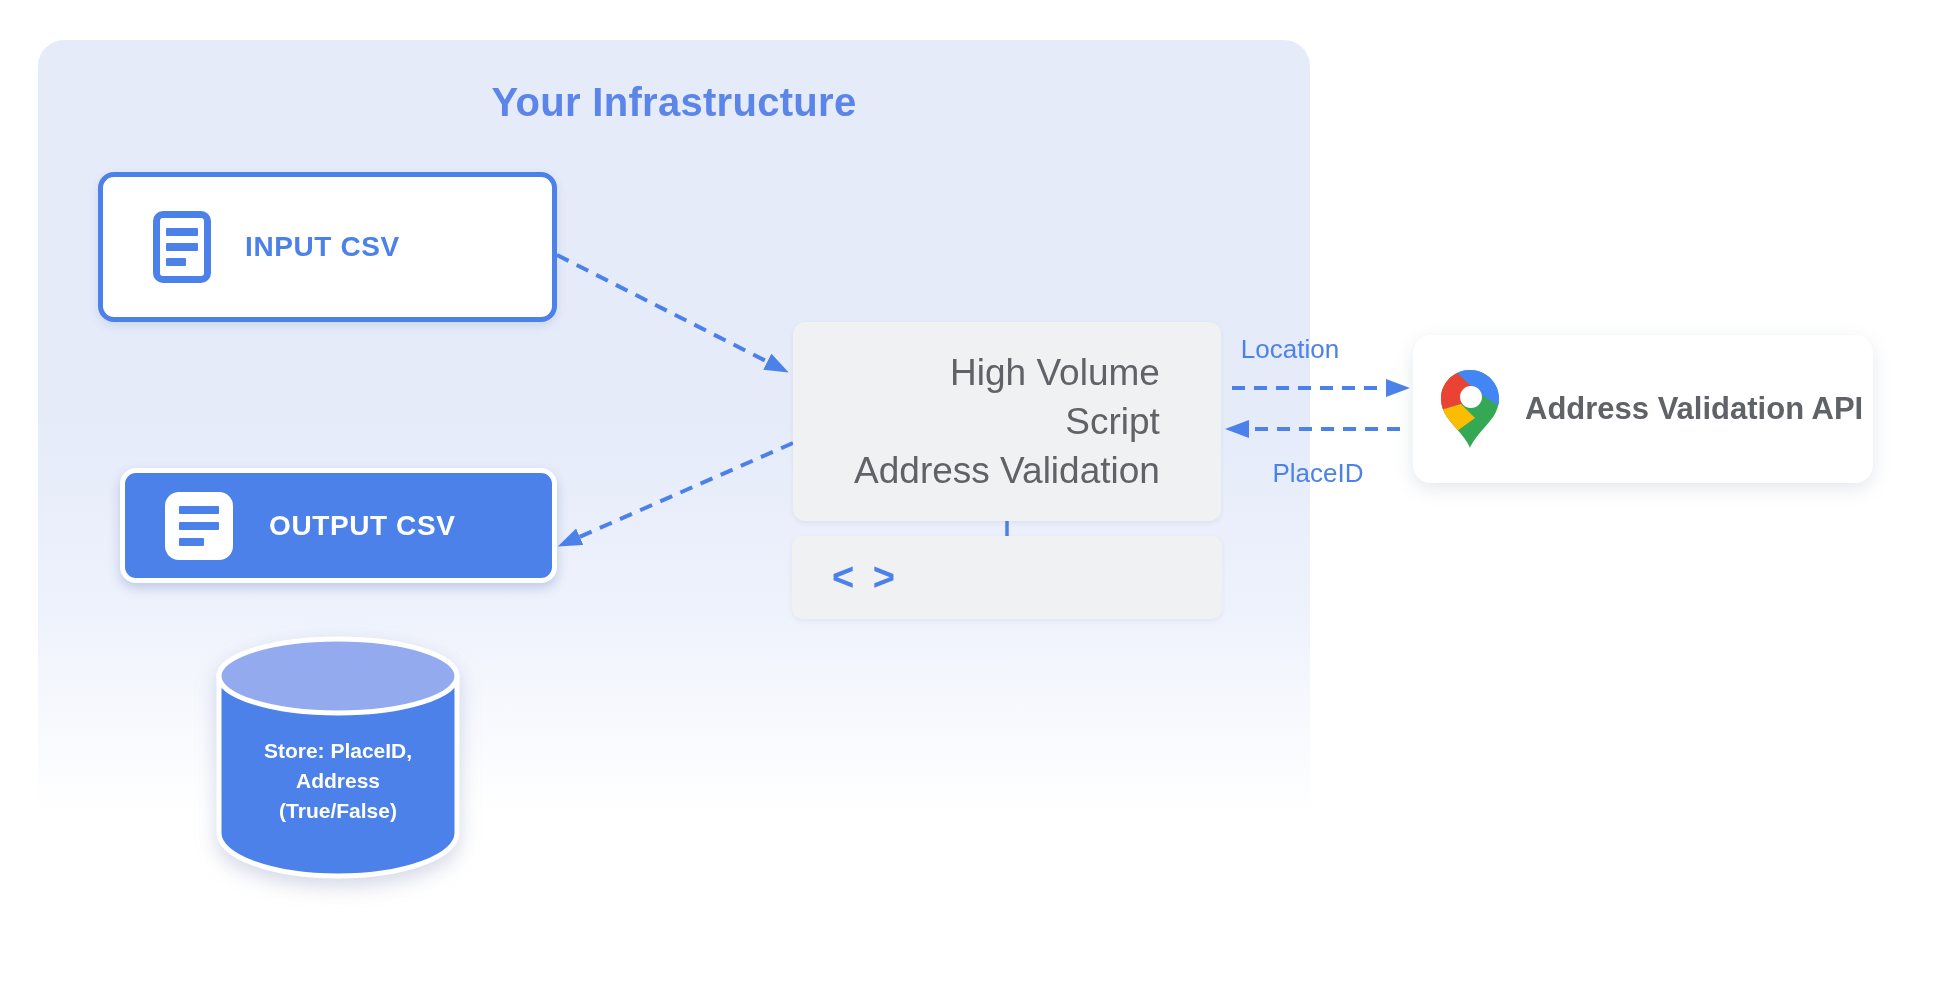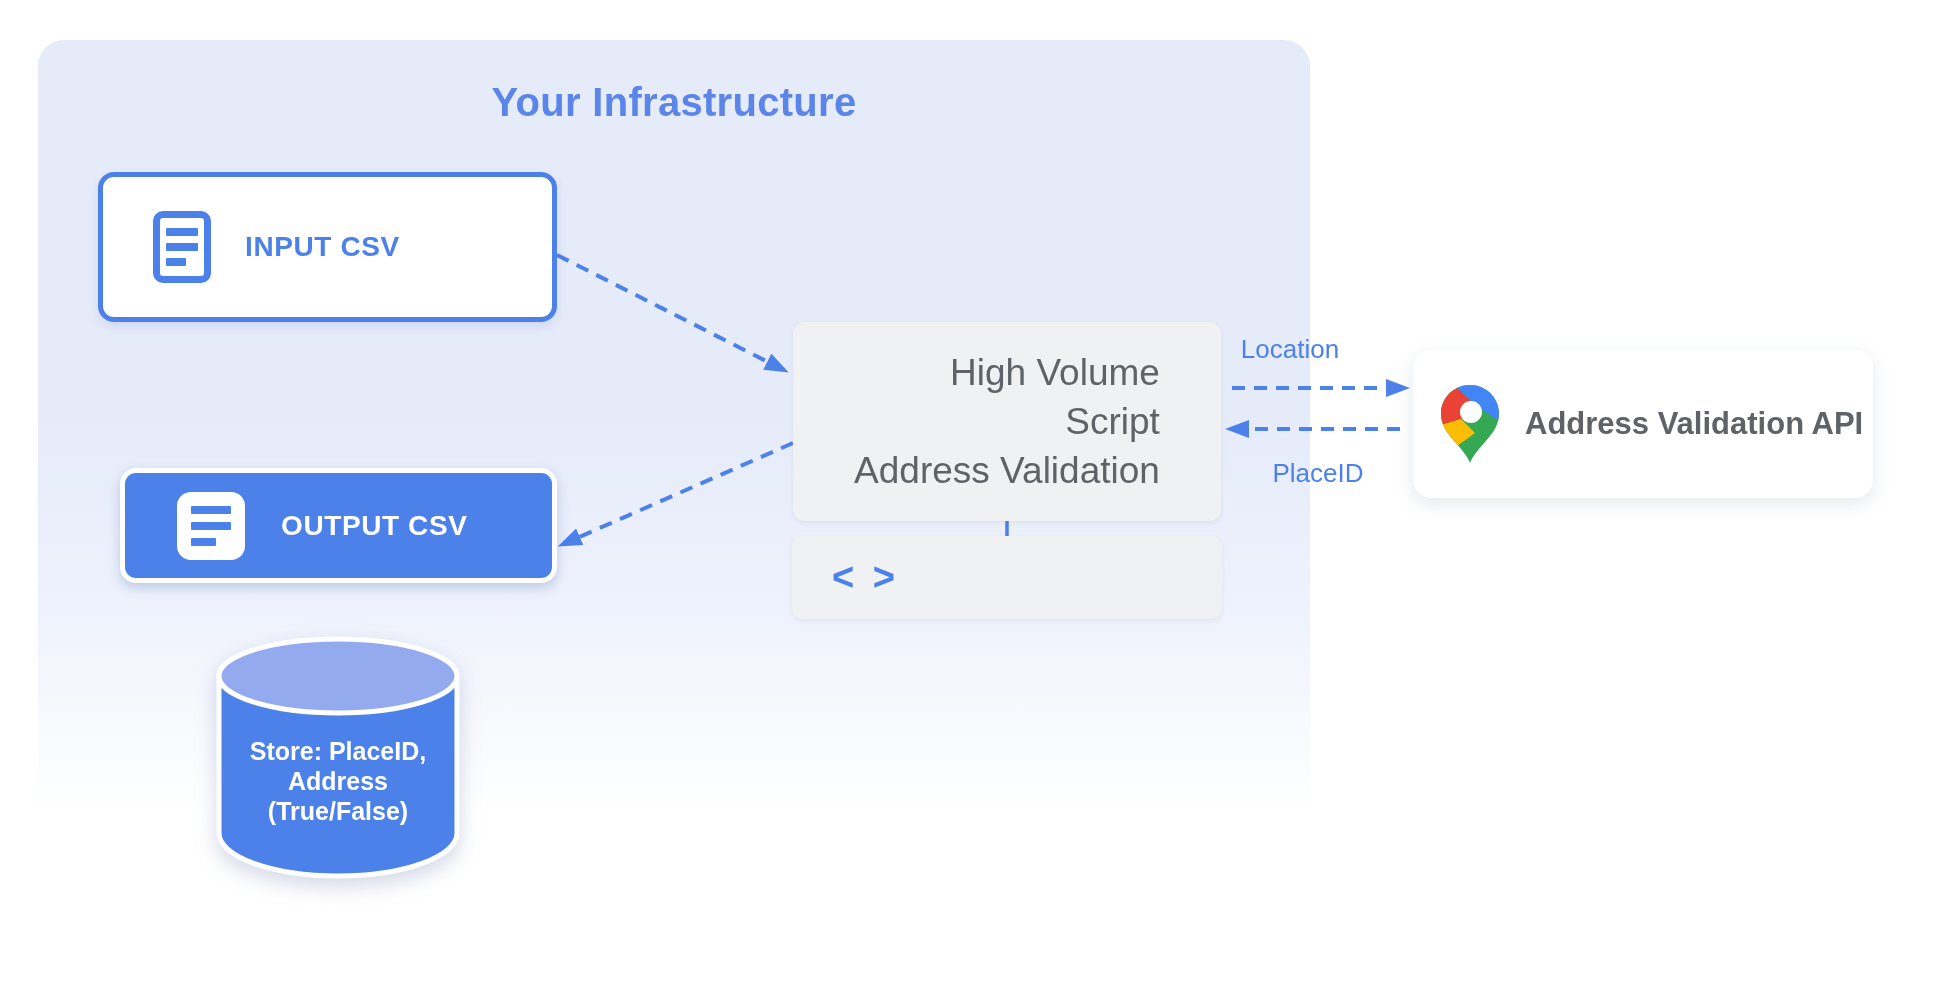--- a/index.html
+++ b/index.html
@@ -18,21 +18,21 @@
   }
   
   .node-box{position:absolute;display:flex;align-items:center;box-sizing:border-box;}
   .input-box{
     left:98px;top:172px;width:459px;height:150px;background:#ffffff;
     border:5px solid #4c81e9;border-radius:16px;padding-left:50px;gap:34px;
     box-shadow:0 4px 10px rgba(80,110,180,.16);
   }
   .output-box{
     left:120px;top:468px;width:437px;height:115px;background:#4b81e9;
-    border:5px solid #ffffff;border-radius:16px;padding-left:52px;gap:36px;
+    border:5px solid #ffffff;border-radius:16px;padding-left:40px;gap:36px;
     box-shadow:0 5px 12px rgba(70,100,170,.28);
   }
   .doc-icon-outline{
     width:58px;height:72px;box-sizing:border-box;border:7px solid #4c81e9;border-radius:10px;
     display:flex;flex-direction:column;justify-content:center;gap:7px;padding:0 6px;flex-shrink:0;
   }
   .doc-icon-outline .bar{height:8px;background:#4c81e9;border-radius:1px;}
   .doc-icon-fill{
     width:68px;height:68px;background:#ffffff;border-radius:14px;
     display:flex;flex-direction:column;justify-content:center;gap:8px;padding:0 14px;
@@ -40,39 +40,39 @@
   }
   .doc-icon-fill .bar{height:8px;background:#4b81e9;border-radius:1px;}
   .bar-short{width:62%;}
   .csv-label{font-size:28px;font-weight:bold;letter-spacing:.6px;}
   .input-box .csv-label{color:#4c81e9;}
   .output-box .csv-label{color:#ffffff;}
   
   .cyl-svg{position:absolute;left:210px;top:630px;filter:drop-shadow(0 8px 10px rgba(100,120,170,.28));}
   .cyl-text{
     position:absolute;left:210px;top:736px;width:256px;text-align:center;
-    color:#ffffff;font-size:25px;font-weight:bold;line-height:30px;
+    color:#ffffff;font-size:21px;font-weight:bold;line-height:30px;
   }
   
   .script-box{
     position:absolute;left:793px;top:322px;width:428px;height:199px;background:#f0f1f2;
     border-radius:12px;display:flex;align-items:center;justify-content:center;text-align:right;
     font-size:37px;font-weight:normal;line-height:49px;color:#5f6368;
     box-shadow:0 2px 5px rgba(60,70,90,.08);
   }
   .library-box{
     position:absolute;left:792px;top:536px;width:430px;height:83px;background:#f0f1f2;
     border-radius:10px;display:flex;align-items:center;padding-left:40px;gap:36px;
     box-sizing:border-box;box-shadow:0 2px 5px rgba(60,70,90,.08);
   }
   .code-glyph{font-size:38px;font-weight:bold;color:#4c81e9;letter-spacing:4px;flex-shrink:0;white-space:pre;}
   .library-label{font-size:29px;font-weight:bold;line-height:37px;color:#5f6368;text-align:left;}
   
   .api-card{
-    position:absolute;left:1413px;top:350px;width:460px;height:148px;background:#ffffff;
+    position:absolute;left:1413px;top:335px;width:460px;height:148px;background:#ffffff;
     border-radius:18px;display:flex;align-items:center;padding-left:28px;gap:26px;
     box-sizing:border-box;box-shadow:0 6px 18px rgba(110,125,155,.18);
   }
   .api-label{font-size:31px;font-weight:bold;color:#5f6368;}
   
   .edges-svg{position:absolute;left:0;top:0;pointer-events:none;}
   .edge-label{position:absolute;color:#4c81e9;font-size:26px;font-weight:500;transform:translateX(-50%);}
   .label-location{left:1258px;top:334px;margin-left:32px;}
   .label-placeid{left:1318px;top:458px;}
   .dashed{stroke:#4c81e9;stroke-width:4;stroke-dasharray:13 9;fill:none;}

